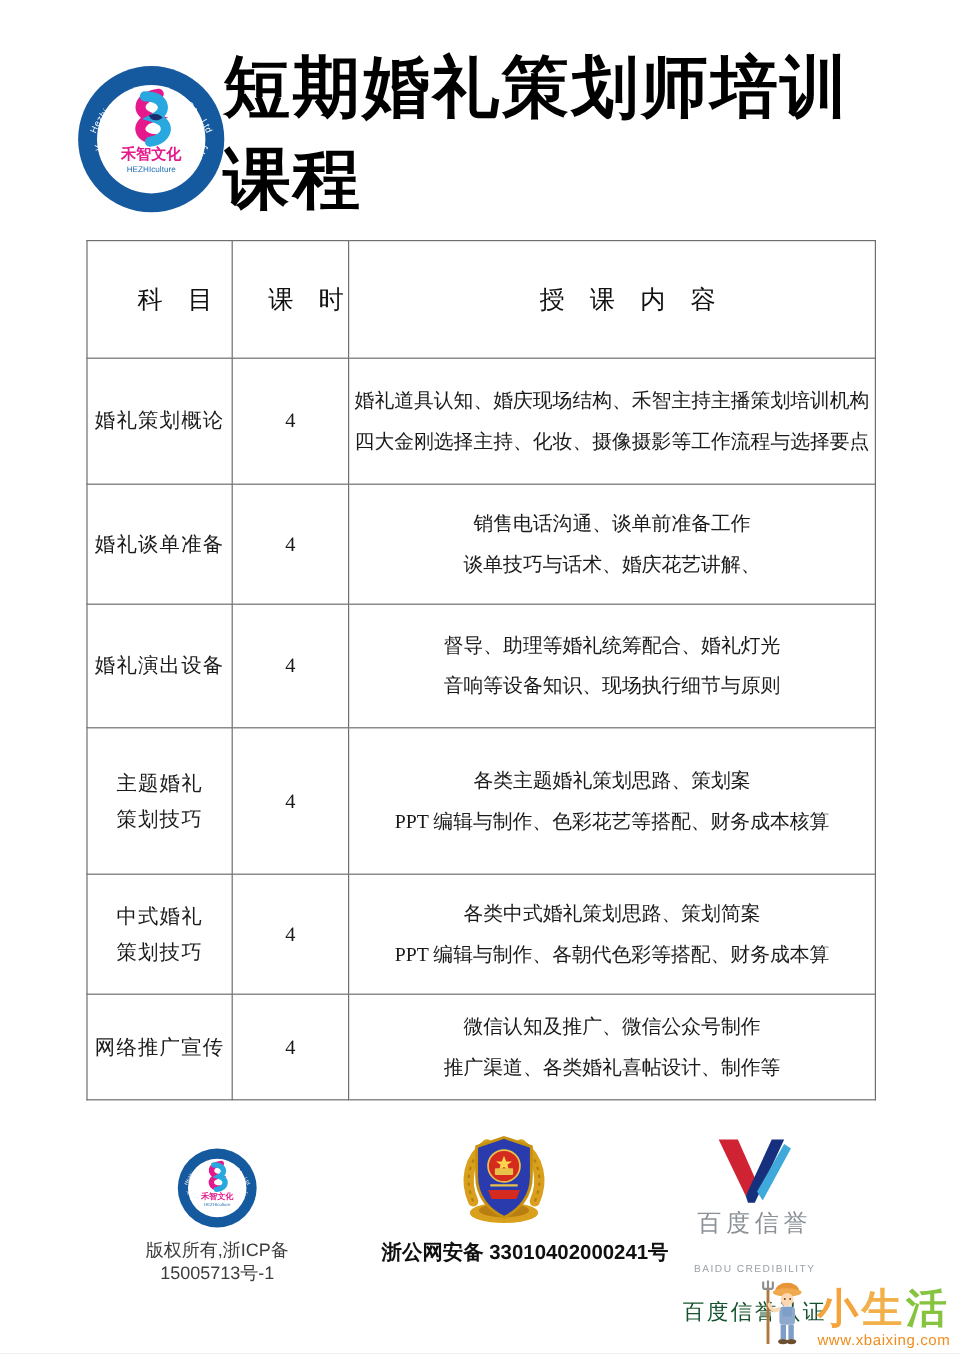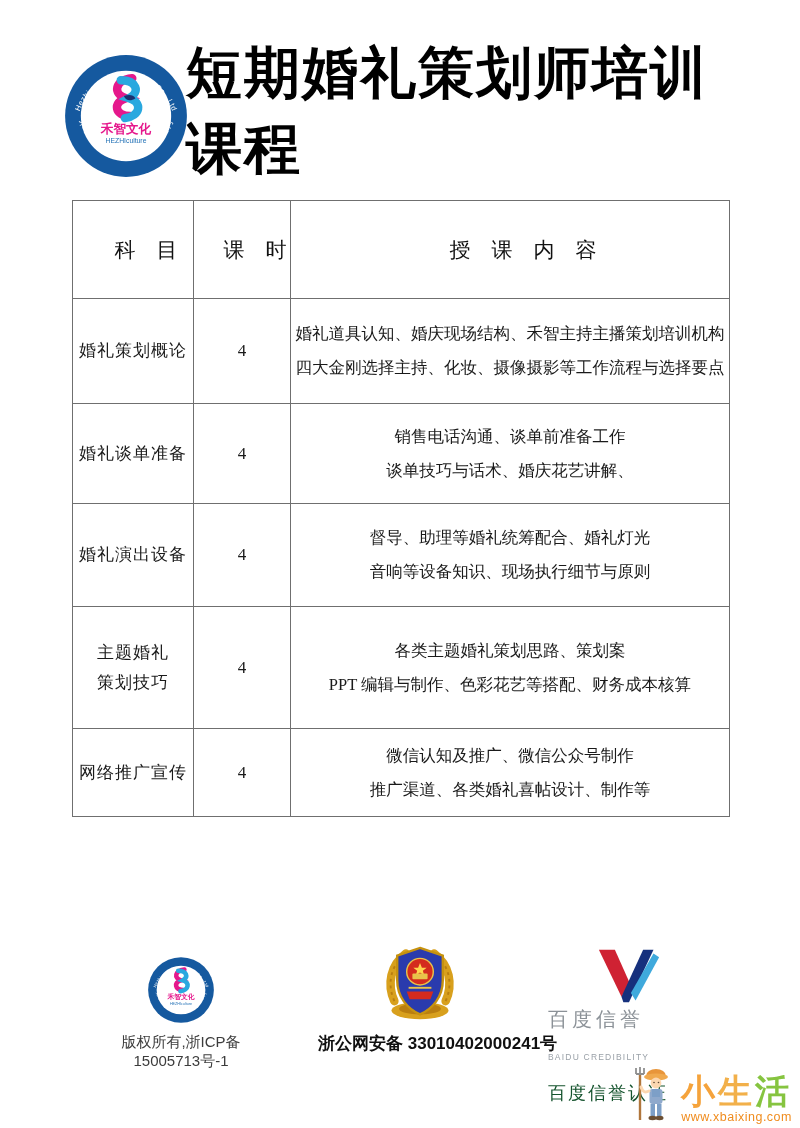--- a/index.html
+++ b/index.html
@@ -42,21 +42,21 @@
   .r6  { height:88px;padding-left:44px; }
   td.subject { font-size:17px; letter-spacing:1px; }
   td.subject div { line-height:1.75; }
   td.hours { font-size:17px; }
   td.content { font-size:16.5px; }
   td.content div { line-height:2.05; }
 
   
   .footer-left  { position:absolute; left:93px;  top:956px; width:176px; text-align:center; }
   .footer-mid   { position:absolute; left:318px; top:944px; width:204px; text-align:center; }
-  .footer-right { position:absolute; left:548px; top:948px; width:162px; 
+  .footer-right { position:absolute; left:548px; top:948px; width:162px; text-align:center;
                   font-family:"Liberation Sans",sans-serif; }
   .copyright-text { margin-top:9px; font-size:15px; color:#3c3c3c; font-family:"Liberation Sans",sans-serif; }
   .police-badge { width:76px; height:80px; display:block; margin:0 auto; }
   .police-record-text { margin-top:8px; font-size:17px; font-weight:bold; color:#101010;
                         font-family:"Liberation Sans",sans-serif; white-space:nowrap; }
   .baidu-v { width:64px; height:56px; display:block; margin:0 auto; }
   .baidu-cn   { margin-top:2px; font-size:20px; color:#8b9197; letter-spacing:4px; }
   .baidu-en   { margin-top:19px; font-size:8.5px; color:#9aa1a8; letter-spacing:1.2px; }
   .baidu-cert { margin-top:19px; font-size:18px; color:#14532d; letter-spacing:2px; }
 
@@ -144,20 +144,31 @@
         <div>主题婚礼</div>
         <div>策划技巧</div>
       </td>
       <td class="hours">4</td>
       <td class="content">
         <div>各类主题婚礼策划思路、策划案</div>
         <div>PPT 编辑与制作、色彩花艺等搭配、财务成本核算</div>
       </td>
     </tr>
 
+    <tr class="r5">
+      <td class="subject">
+        <div>中式婚礼</div>
+        <div>策划技巧</div>
+      </td>
+      <td class="hours">4</td>
+      <td class="content">
+        <div>各类中式婚礼策划思路、策划简案</div>
+        <div>PPT 编辑与制作、各朝代色彩等搭配、财务成本算</div>
+      </td>
+    </tr>
 
     <tr class="r6">
       <td class="subject">
         <div>网络推广宣传</div>
       </td>
       <td class="hours">4</td>
       <td class="content">
         <div>微信认知及推广、微信公众号制作</div>
         <div>推广渠道、各类婚礼喜帖设计、制作等</div>
       </td>

